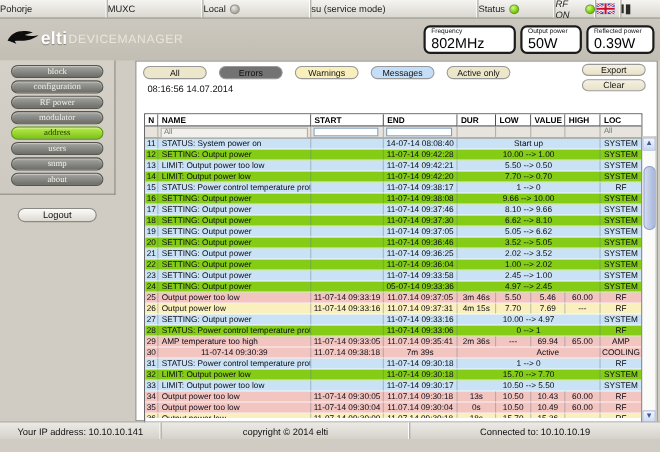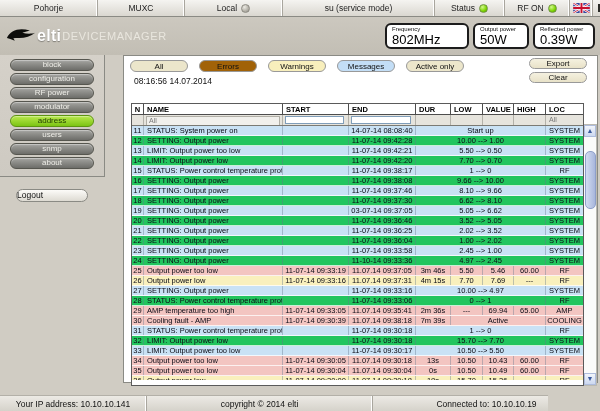--- a/index.html
+++ b/index.html
@@ -3,21 +3,21 @@
 <meta charset="utf-8">
 <title>elti DEVICEMANAGER</title>
 <style>
   html,body{margin:0;padding:0}
   body{width:600px;height:411px;background:#d0ccc3;font-family:"Liberation Sans",sans-serif;
        overflow:hidden;position:relative;-webkit-font-smoothing:antialiased}
 
   
   .topbar{height:17px;display:flex;background:linear-gradient(#f5f4f1,#dad7d0);
           border-bottom:1px solid #8a8a84;box-sizing:border-box}
-  .topbar .cell{display:flex;align-items:center;justify-content:center;font-size:8.5px;color:#1d1d1d;
+  .topbar .cell{display:flex;align-items:center;font-size:8.5px;color:#1d1d1d;
           border-right:1px solid #a9a69e;box-shadow:inset -1px 0 0 #ffffff;gap:4px;box-sizing:border-box;flex:none}
   .topbar .cell:last-child{border-right:none;box-shadow:none}
   .led{width:7px;height:7px;border-radius:50%;flex:none}
   .led.green{background:radial-gradient(circle at 35% 30%,#d2f98c,#7bd400 60%,#4f9b00);border:1px solid #6f9440}
   .led.gray{background:radial-gradient(circle at 35% 30%,#eceae3,#b3b0a7 60%,#908e86);border:1px solid #8d8b83}
   .pausebars{display:flex;align-items:center;gap:2px}
   .pausebars i{display:block;background:#2b2b28}
   .pausebars i.b1{width:2px;height:8px}
   .pausebars i.b2{width:4px;height:9px}
 
@@ -34,26 +34,26 @@
   .metric .mlabel{font-size:6px;color:#111;line-height:8px;white-space:nowrap}
   .metric .mvalue{font-size:13px;color:#000;line-height:13px;white-space:nowrap}
 
   
   .content{display:flex;height:338px}
   .sidebar{width:117px;flex:none}
   .nav-panel{width:105px;box-sizing:border-box;border-right:1px solid #8a8a84;border-bottom:1px solid #8a8a84;
              padding:2px 0 5px;background:linear-gradient(#d5d1c9,#cecac2)}
   .nav-btn{display:block;width:84px;height:12px;margin:2px auto;border-radius:7px;cursor:pointer;
            background:linear-gradient(#a5a5a1,#6d6d69);border:1px solid #56564f;color:#efeee8;
-           font-size:8px;line-height:10px;text-align:center;font-family:Liberation Sans, sans-serif;padding:0;
+           font-size:8px;line-height:10px;text-align:center;font-family:Liberation Serif, serif;padding:0;
            box-shadow:inset 0 1px 1px rgba(255,255,255,.4)}
   .nav-btn.active{background:linear-gradient(#b9e94c,#7cc414);border-color:#5d9410;color:#1f3a00}
   .logout-btn{display:block;width:72px;height:13px;margin:12px 0 0 16px;border-radius:8px;cursor:pointer;
            background:linear-gradient(#fcfbf8,#dddad2);border:1px solid #8a8a84;font-size:8.5px;
-           font-family:inherit;line-height:11px;text-align:left;padding:0;color:#111}
+           font-family:inherit;line-height:11px;text-align:center;padding:0;color:#111}
 
   
   .main{flex:1;background:#ffffff;border:1px solid #8a8a84;margin:0 2px 10px 6px;position:relative;
         padding:2px 0 0 4px;box-sizing:border-box}
   .tabs-row{display:flex;align-items:center;height:13px;margin:1px 0 0 2px}
   .tab{height:12px;line-height:11px;width:58px;border:1px solid #999;border-radius:8px;font-size:8px;
        text-align:center;margin-right:11px;box-sizing:border-box;cursor:pointer;color:#111;flex:none}
   .panel-btn{position:absolute;right:10px;width:58px;height:11px;line-height:10px;border:1px solid #999;
        border-radius:7px;background:linear-gradient(#f5f1e0,#e8e2c8);font-size:8px;text-align:center;
        font-family:inherit;padding:0;cursor:pointer;color:#111}
@@ -75,35 +75,35 @@
   .fcell input{display:block;width:calc(100% - 6px);height:8px;margin:1px 2px 0;border:1px solid #7f9db9;
          background:#fff;font-size:7px;padding:0 1px;box-sizing:border-box;font-family:inherit}
   .floc{font-size:7px;color:#777;padding-left:3px;line-height:10px}
   .tbody{height:254px;overflow:hidden}
   .tr-data{height:10px;box-sizing:border-box;border-bottom:1px solid rgba(255,255,255,.75)}
   .td{font-size:7.5px;line-height:9px;border-right:1px solid rgba(100,120,140,.4);
       overflow:hidden;white-space:nowrap;box-sizing:border-box;color:#0a0a14}
   .td:last-child,.th:last-child,.fcell:last-child{border-right:none}
   .td.c-name{padding-left:3px}
   .td.c-mid,.td.c-n{text-align:center}
-  .row-msg-a{background:#c9e2f5}.row-msg-b{background:#22c55e}
+  .row-msg-a{background:#c9e2f5}.row-msg-b{background:#84cc16}
   .row-err{background:#f3c5c1}.row-warn{background:#f9f0bd}
   .span4{grid-column:5 / span 4}.span3{grid-column:6 / span 3}
 
   
   .scrollbar{width:13px;margin-top:21px;height:262px;box-sizing:border-box;border:1px solid #bbbab2;
       border-left:none;background:#fbfbfa;position:relative;display:flex;flex-direction:column;
       justify-content:space-between;flex:none}
   .sb-btn{height:12px;background:linear-gradient(#f2f5fb,#ccd8f0);border:1px solid #aebcdc;
       color:#3a5a9e;font-size:7px;text-align:center;line-height:10px;box-sizing:border-box;cursor:pointer}
   .sb-thumb{position:absolute;top:26px;left:1px;width:9px;height:56px;border-radius:5px;cursor:pointer;
       background:linear-gradient(90deg,#d3dcf1,#a8b6dc);border:1px solid #8e9fc9}
 
   
-  .footer{position:absolute;bottom:0;left:0;width:548px;height:16px;display:flex;
+  .footer{position:absolute;bottom:12px;left:0;width:600px;height:16px;display:flex;
       background:linear-gradient(#eceae5,#d5d2ca);border-top:1px solid #b3b0a8;box-sizing:border-box}
   .footer .fbar{display:flex;align-items:center;justify-content:center;font-size:8.5px;color:#111;
       border-right:1px solid #a9a69e;box-shadow:inset -1px 0 0 #fff;box-sizing:border-box;flex:none}
   .footer .fbar:last-child{border-right:none;box-shadow:none}
 </style>
 </head>
 <body>
 
 <div class="topbar">
     <div class="cell" style="width: 98px;">
@@ -116,21 +116,21 @@
       <span>Local</span>
       <span class="led gray"></span>
     </div>
     <div class="cell" style="width: 152px;">
       <span>su (service mode)</span>
     </div>
     <div class="cell" style="width: 70px;">
       <span>Status</span>
       <span class="led green"></span>
     </div>
-    <div class="cell" style="width: 65px;">
+    <div class="cell" style="width: 37px; font-style: italic;">
       <span>RF ON</span>
       <span class="led green"></span>
     </div>
     <div class="cell" style="width: 23px;">
       <svg width="17" height="10" viewBox="0 0 60 36">
         <rect width="60" height="36" fill="#39479e"></rect>
         <path d="M0 0 L60 36 M60 0 L0 36" stroke="#fff" stroke-width="8"></path>
         <path d="M0 0 L60 36 M60 0 L0 36" stroke="#c8102e" stroke-width="3"></path>
         <path d="M30 0 V36 M0 18 H60" stroke="#fff" stroke-width="13"></path>
         <path d="M30 0 V36 M0 18 H60" stroke="#c8102e" stroke-width="7"></path>
@@ -182,21 +182,21 @@
         <button class="nav-btn">users</button>
         <button class="nav-btn">snmp</button>
         <button class="nav-btn">about</button>
       </div>
     <button class="logout-btn">Logout</button>
   </div>
 
   <div class="main">
     <div class="tabs-row">
         <div class="tab" style="background: rgb(236, 230, 203);">All</div>
-        <div class="tab" style="background: #a16207; text-align: center;">Errors</div>
+        <div class="tab" style="background: #737373; text-align: center;">Errors</div>
         <div class="tab" style="background: rgb(248, 239, 188);">Warnings</div>
         <div class="tab" style="background: rgb(195, 222, 246);">Messages</div>
         <div class="tab" style="background: rgb(236, 230, 203);">Active only</div>
       </div>
     <button class="panel-btn btn-export">Export</button>
     <button class="panel-btn btn-clear">Clear</button>
     <div class="timestamp">08:16:56 14.07.2014</div>
 
     <div class="table-area">
       <div class="grid">
@@ -292,21 +292,21 @@
               <div class="td c-name">SETTING: Output power</div>
               <div class="td c-mid"></div>
               <div class="td c-mid">11-07-14 09:37:30</div>
               <div class="td c-mid span4">6.62 --&gt; 8.10</div>
               <div class="td c-mid">SYSTEM</div>
             </div>
             <div class="tr tr-data row-msg-a">
               <div class="td c-n">19</div>
               <div class="td c-name">SETTING: Output power</div>
               <div class="td c-mid"></div>
-              <div class="td c-mid">03-07-14 09:37:05</div>
+              <div class="td c-mid">11-07-14 09:37:05</div>
               <div class="td c-mid span4">5.05 --&gt; 6.62</div>
               <div class="td c-mid">SYSTEM</div>
             </div>
             <div class="tr tr-data row-msg-b">
               <div class="td c-n">20</div>
               <div class="td c-name">SETTING: Output power</div>
               <div class="td c-mid"></div>
               <div class="td c-mid">11-07-14 09:36:46</div>
               <div class="td c-mid span4">3.52 --&gt; 5.05</div>
               <div class="td c-mid">SYSTEM</div>
@@ -332,21 +332,21 @@
               <div class="td c-name">SETTING: Output power</div>
               <div class="td c-mid"></div>
               <div class="td c-mid">11-07-14 09:33:58</div>
               <div class="td c-mid span4">2.45 --&gt; 1.00</div>
               <div class="td c-mid">SYSTEM</div>
             </div>
             <div class="tr tr-data row-msg-b">
               <div class="td c-n">24</div>
               <div class="td c-name">SETTING: Output power</div>
               <div class="td c-mid"></div>
-              <div class="td c-mid">11-10-14 09:33:36</div>
+              <div class="td c-mid">05-07-14 09:33:36</div>
               <div class="td c-mid span4">4.97 --&gt; 2.45</div>
               <div class="td c-mid">SYSTEM</div>
             </div>
             <div class="tr tr-data row-err">
               <div class="td c-n">25</div>
               <div class="td c-name">Output power too low</div>
               <div class="td c-mid">11-07-14 09:33:19</div>
               <div class="td c-mid">11.07.14 09:37:05</div>
               <div class="td c-mid">3m 46s</div>
               <div class="td c-mid">5.50</div>
@@ -387,21 +387,20 @@
               <div class="td c-mid">11-07-14 09:33:05</div>
               <div class="td c-mid">11.07.14 09:35:41</div>
               <div class="td c-mid">2m 36s</div>
               <div class="td c-mid">---</div>
               <div class="td c-mid">69.94</div>
               <div class="td c-mid">65.00</div>
               <div class="td c-mid">AMP</div>
             </div>
             <div class="tr tr-data row-err">
               <div class="td c-n">30</div>
-              <div class="td c-name">Cooling fault - AMP</div>
               <div class="td c-mid">11-07-14 09:30:39</div>
               <div class="td c-mid">11.07.14 09:38:18</div>
               <div class="td c-mid">7m 39s</div>
               <div class="td c-mid span3">Active</div>
               <div class="td c-mid">COOLING</div>
             </div>
             <div class="tr tr-data row-msg-a">
               <div class="td c-n">31</div>
               <div class="td c-name">STATUS: Power control temperature protection</div>
               <div class="td c-mid"></div>

